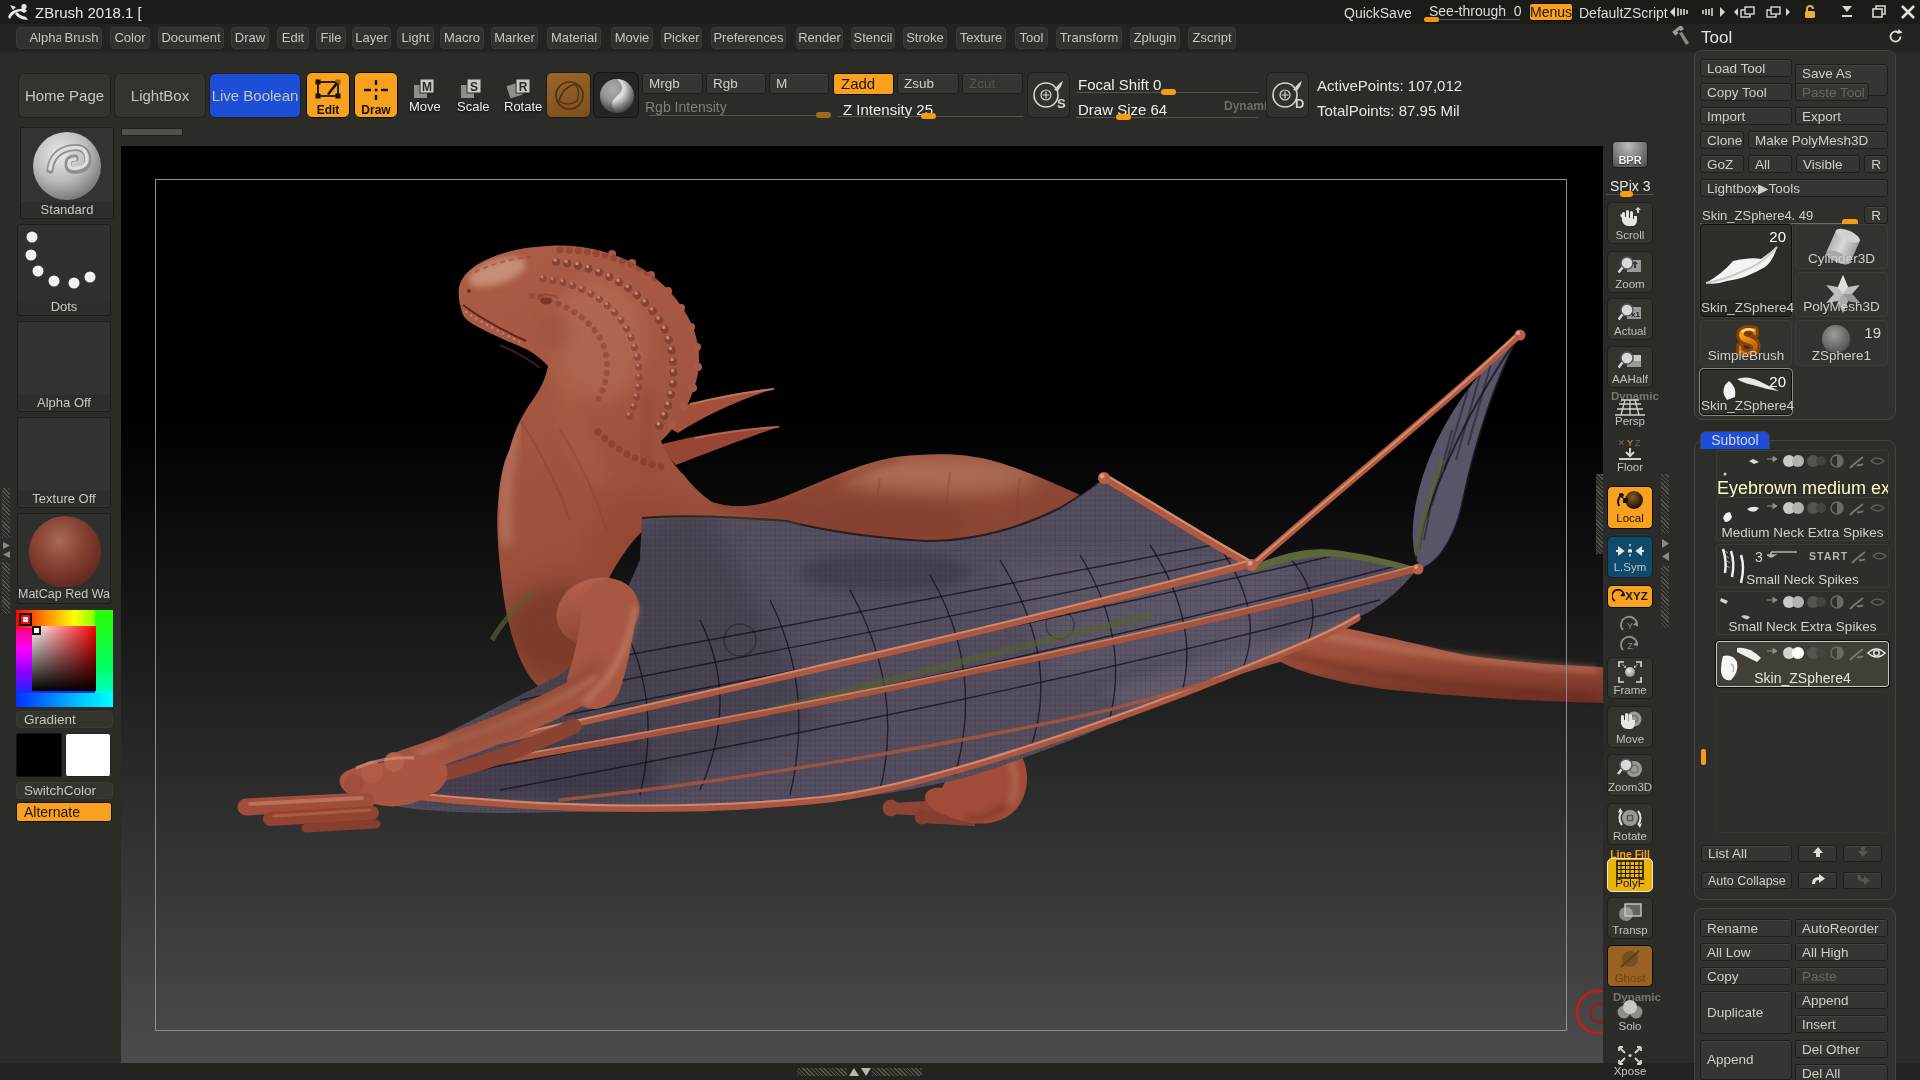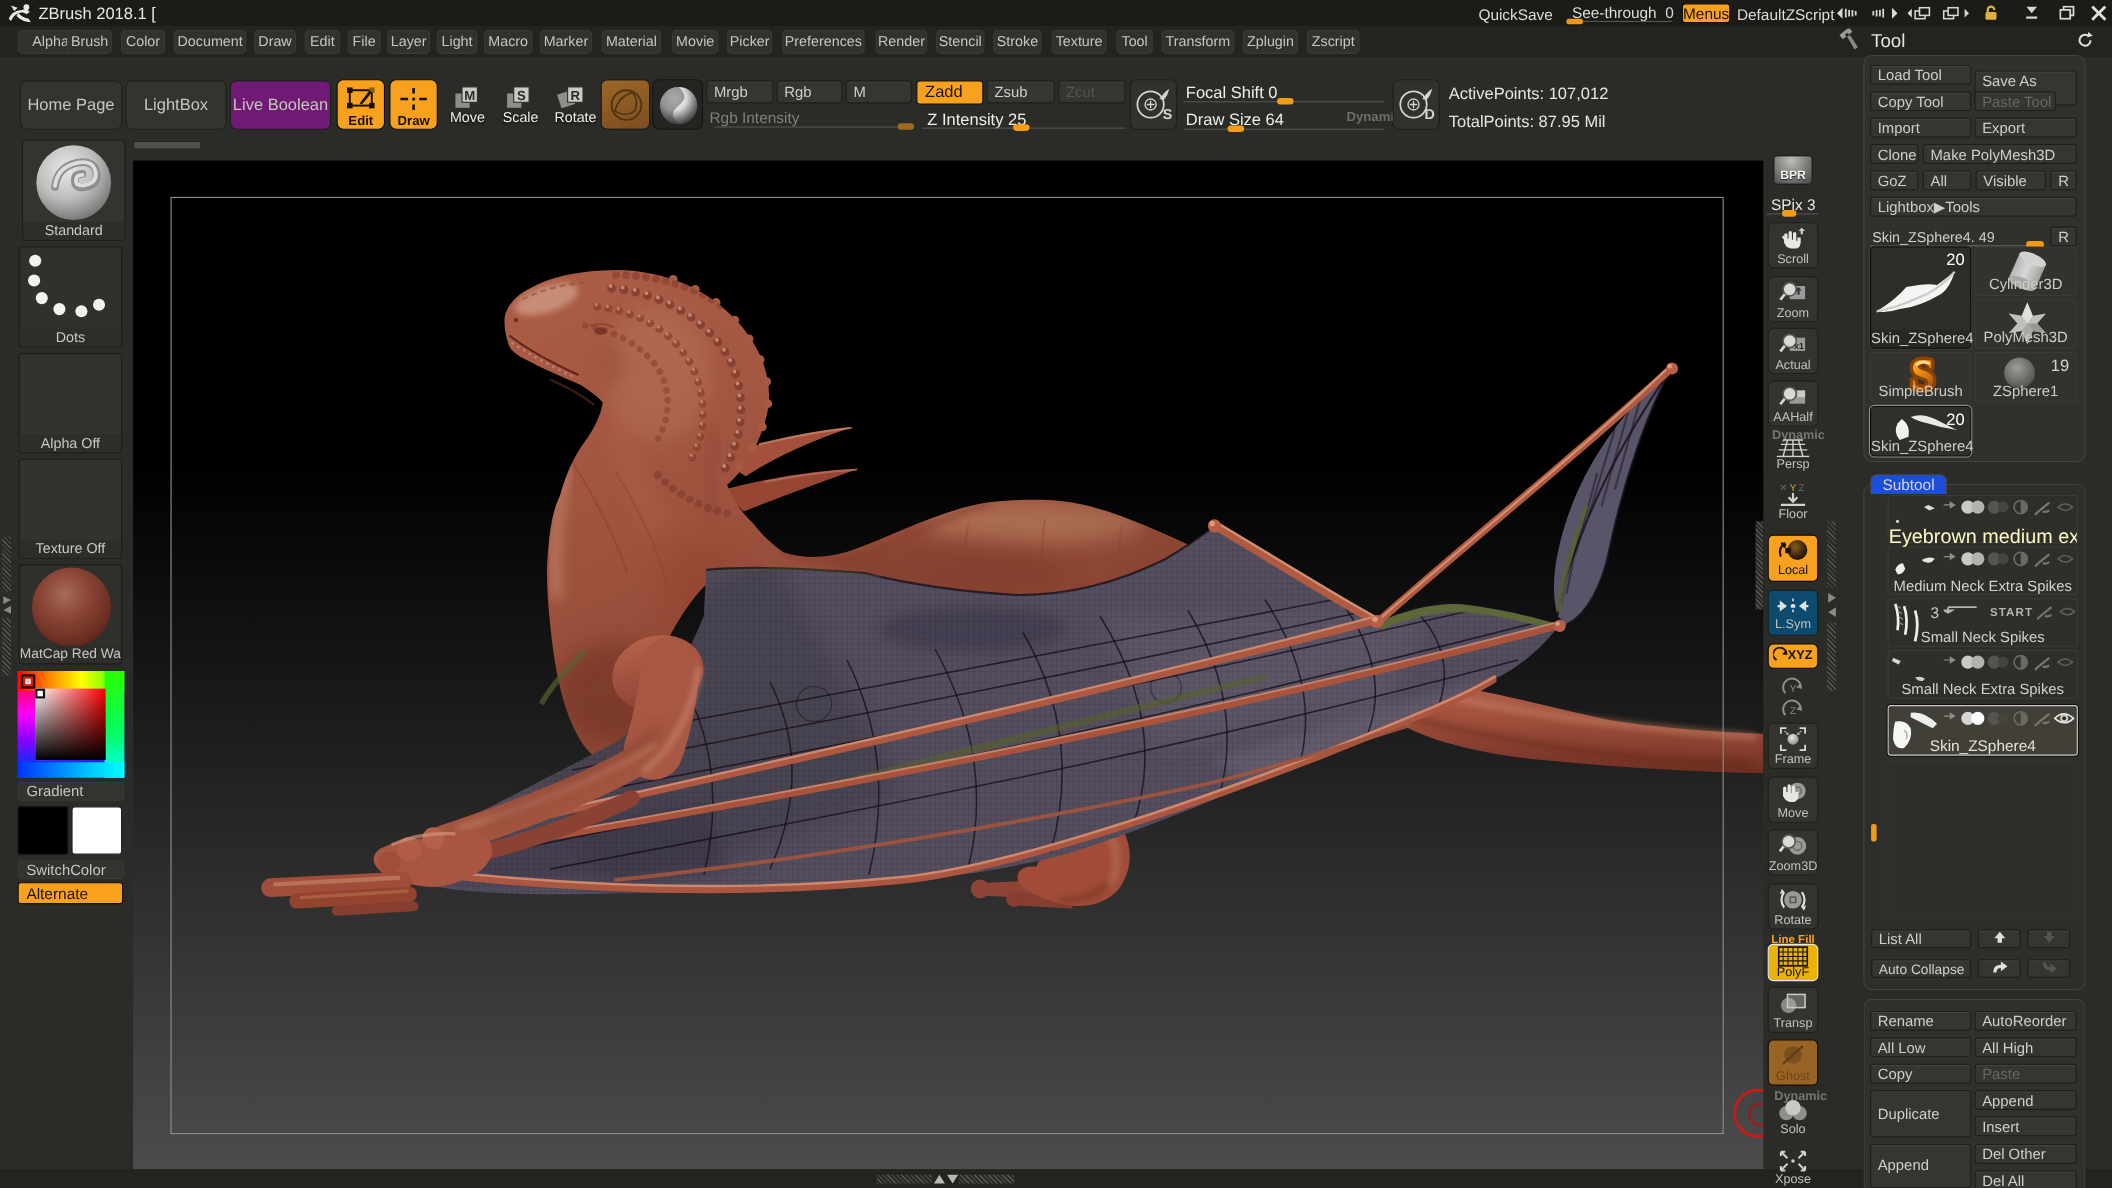--- a/index.html
+++ b/index.html
@@ -119,21 +119,21 @@
   </svg>
   <div class="lbl" style="left:1701px;top:28px;font-size:17px;color:#e3e3df;">Tool</div>
   <svg class="abs" style="left:1888px;top:29px" width="15" height="15" viewBox="0 0 15 15">
     <path d="M12.5 7.5 a5 5 0 1 1 -2.2-4.1" fill="none" stroke="#e0e0db" stroke-width="1.8"></path>
     <path d="M10.5 0 L14.5 3.5 L9.5 5 Z" fill="#e0e0db"></path>
   </svg>
 
   <div id="shelf">
     <div class="btn" style="left:18px;top:73px;width:93px;height:45px;font-size:15px;line-height:43px;background:#34342f;border-color:#1f1f1c;border-radius:6px;">Home Page</div>
     <div class="btn" style="left:114px;top:73px;width:92px;height:45px;font-size:15px;line-height:43px;background:#34342f;border-color:#1f1f1c;border-radius:6px;">LightBox</div>
-    <div class="btn" style="left:209px;top:73px;width:92px;height:45px;font-size:15px;line-height:43px;background:#701a75;border-color:#1f1f1c;border-radius:6px;">Live Boolean</div>
+    <div class="btn" style="left:209px;top:73px;width:92px;height:45px;font-size:15px;line-height:43px;background:#1d4ed8;border-color:#1f1f1c;border-radius:6px;">Live Boolean</div>
 
     <div class="obtn" style="left:306px;top:72px;width:44px;height:46px;border-radius:6px;">
       <svg class="abs" style="left:7px;top:5px" width="30" height="24" viewBox="0 0 30 24">
         <rect x="4" y="4" width="20" height="14" fill="none" stroke="#181004" stroke-width="1.8"></rect>
         <rect x="1.5" y="1.5" width="5" height="5" fill="#181004"></rect>
           <rect x="21.5" y="1.5" width="5" height="5" fill="#8a5b10"></rect>
         <rect x="1.5" y="15.5" width="5" height="5" fill="#181004"></rect>
           <rect x="21.5" y="15.5" width="5" height="5" fill="#181004"></rect>
         <path d="M13 16 L22 4 L24 6 L15 17 Z" fill="#181004"></path>
       </svg>

